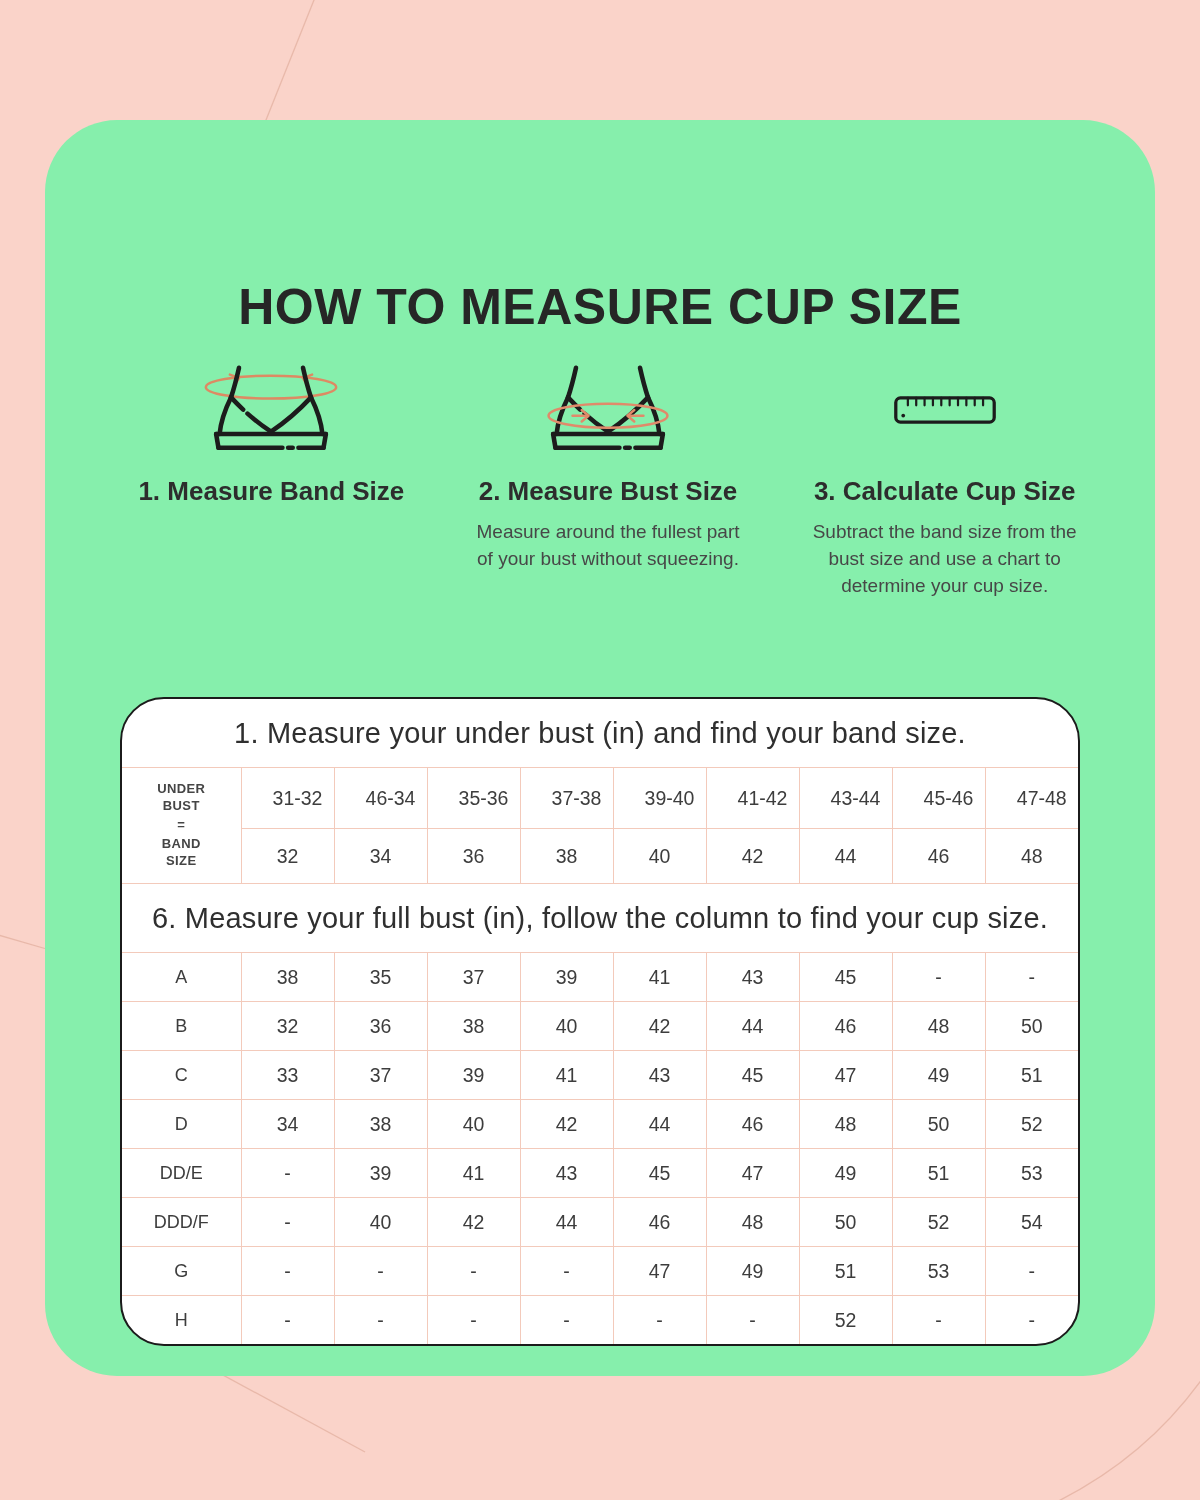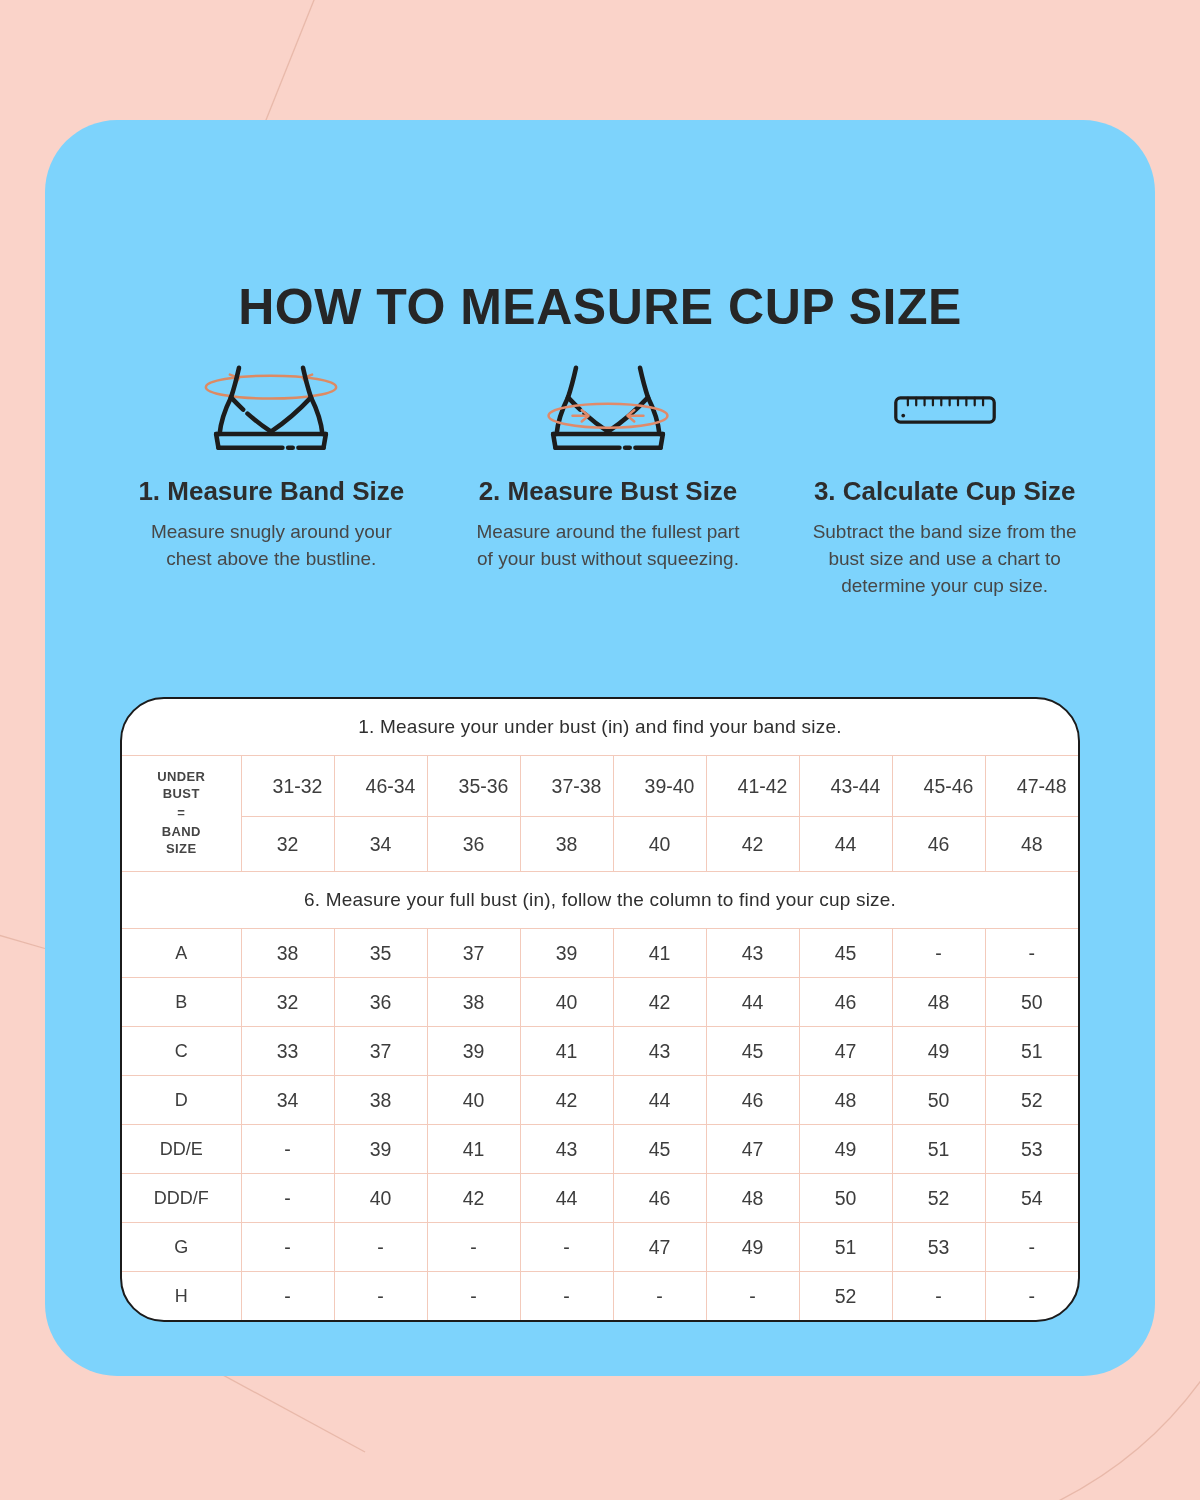--- a/index.html
+++ b/index.html
@@ -18,42 +18,41 @@
     position: absolute;
     inset: 0;
     z-index: 0;
   }
   .card {
     position: absolute;
     left: 45px;
     top: 120px;
     width: 1110px;
     height: 1256px;
-    background: #7dd3fc;
+    background: #86efac;
     border-radius: 72px;
     z-index: 1;
   }
   .main-title {
     position: absolute;
     top: 124px;
     left: 0;
     right: 0;
     text-align: center;
     font-size: 50px;
     font-weight: 800;
     letter-spacing: 0.5px;
     color: #262626;
   }
   .steps {
     position: absolute;
     top: 240px;
     left: 58px;
     right: 42px;
     display: flex;
-    justify-content: flex-end;
   }
   .step {
     flex: 1;
     text-align: center;
   }
   .icon-box {
     height: 100px;
     display: flex;
     align-items: center;
     justify-content: center;
@@ -95,22 +94,22 @@
     padding: 0;
     color: #3d3d3d;
   }
   tr:first-child td { border-top: none; }
   tr:last-child td { border-bottom: none; }
   td:first-child { border-left: none; }
   td:last-child { border-right: none; }
   td.t-title {
     border-left: none;
     border-right: none;
-    height: 56px;
-    font-size: 19px;
+    height: 68px;
+    font-size: 29px;
     font-weight: 500;
     letter-spacing: 0.2px;
     color: #2f2f2f;
     white-space: nowrap;
   }
   td.t-corner {
     font-size: 13px;
     line-height: 1.3;
     letter-spacing: 0.4px;
     color: #454545;
@@ -154,21 +153,20 @@
             <path d="M30,31 C44,46 56,55 65,61" stroke-dasharray="15 5 60"></path>
             <path d="M100,31 C86,46 74,55 65,61"></path>
             <path d="M17,63 H113"></path>
             <path d="M19,75 H111" stroke-dasharray="56 5 4 5 40"></path>
             <path d="M17,63 L19,75"></path>
             <path d="M113,63 L111,75"></path>
           </g>
         </svg>
       </div>
       <p class="step-heading">1. Measure Band Size</p>
-      <p class="step-desc">Measure snugly around your chest above the bustline.</p>
     </div>
 
     <div class="step">
       <div class="icon-box">
         <svg width="150" height="96" viewBox="0 0 130 84">
           <g fill="none" stroke="#1c1c1c" stroke-width="4" stroke-linecap="round" stroke-linejoin="round">
             <path d="M37,5 C35,14 33,22 30,31"></path>
             <path d="M93,5 C95,14 97,22 100,31"></path>
             <path d="M30,31 C25,41 21,53 20,63"></path>
             <path d="M100,31 C105,41 109,53 110,63"></path>

